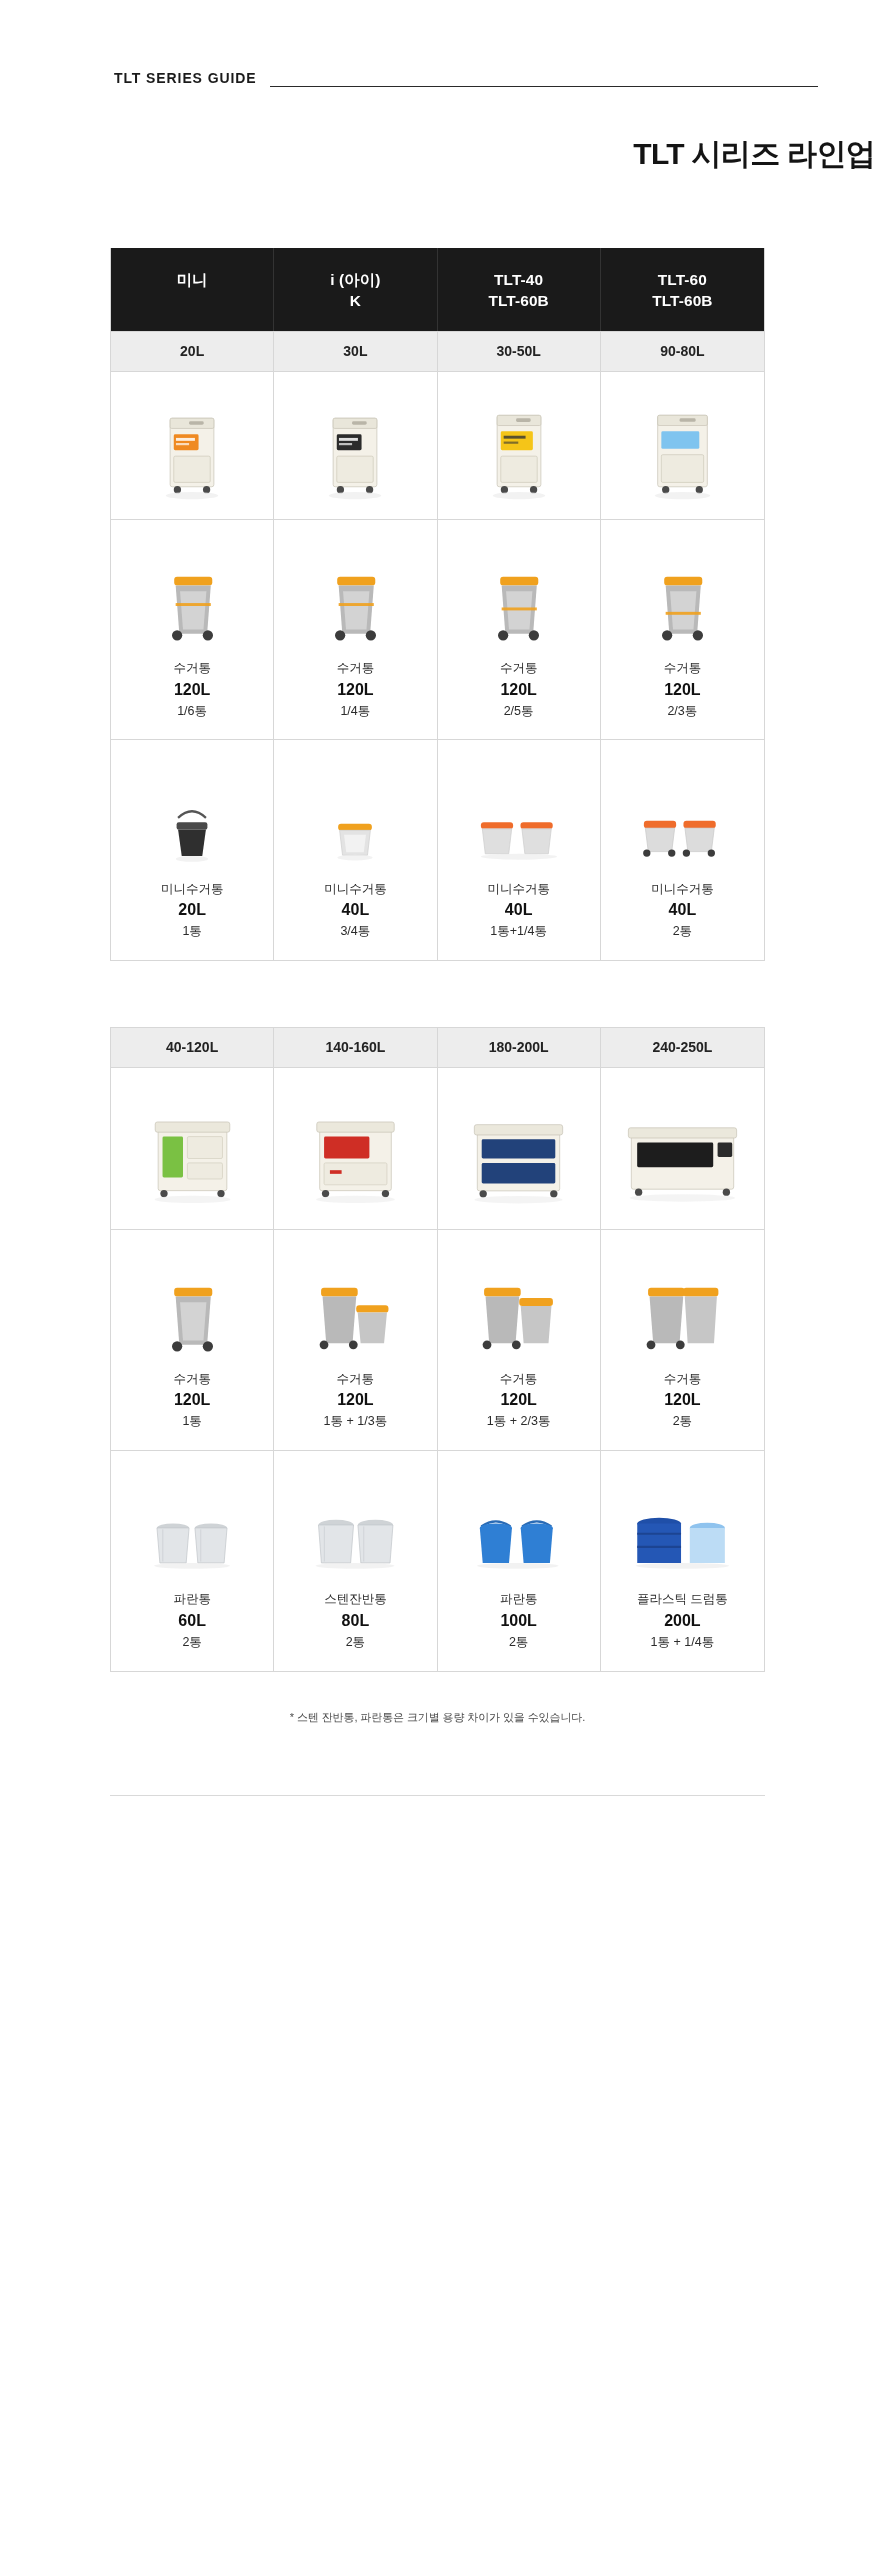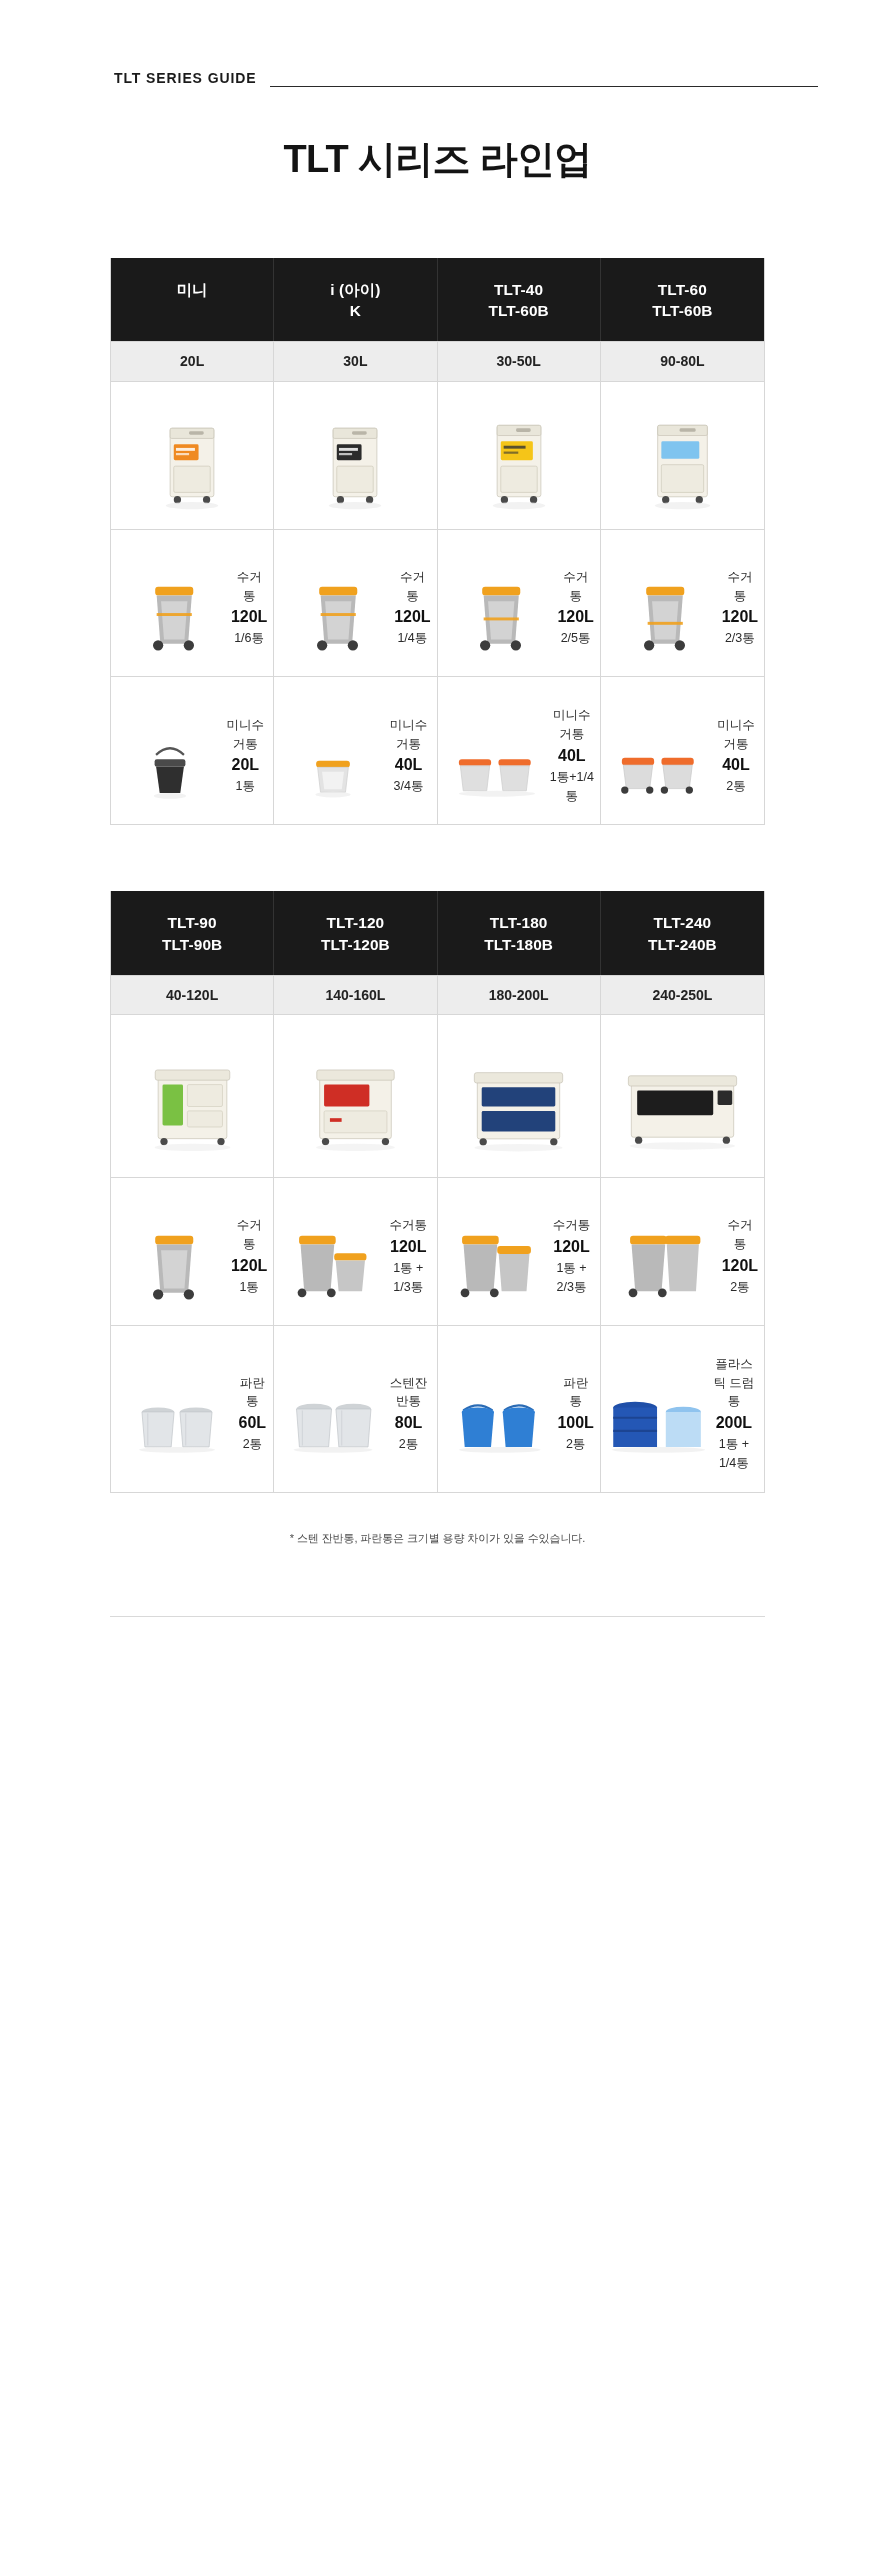--- a/index.html
+++ b/index.html
@@ -31,22 +31,22 @@
     padding-right: 13.2px;
   }
   .eyebrow-line {
     flex: 1;
     height: 0.7px;
     background: #2a2a2a;
     position: relative;
     top: 0.7px;
   }
   .main-title {
-    text-align: center;
-    font-size: 38px;
+    text-align: right;
+    font-size: 30px;
     font-weight: bold;
     letter-spacing: -0.7px;
     color: #141414;
     margin-top: 48px;
   }
 
   
   .table-block {
     width: 655px;
     margin: 0 auto;
@@ -94,21 +94,21 @@
     padding: 11px 2.9px 11.7px 2.9px;
     border-top: 0.7px solid #d7d7d7;
     border-bottom: 0.7px solid #d7d7d7;
   }
 
   
   .prod-row .cell {
     padding: 17.6px 5.9px 19px 5.9px;
     border-bottom: 0.7px solid #d7d7d7;
     display: flex;
-    flex-direction: row;
+    flex-direction: column;
     align-items: center;
     justify-content: flex-start;
   }
   .prod-row.last .cell { border-bottom: none; }
 
   .img-area {
     height: 110px;
     display: flex;
     align-items: flex-end;
     justify-content: center;
@@ -393,38 +393,20 @@
           <div class="cap-sub">미니수거통</div>
           <div class="cap-strong">40L</div>
           <div class="cap-sub">2통</div>
         </div>
       </div>
     </div>
   </div>
 
   <div class="table-block block-2">
 
-    <div class="row head-row">
-      <div class="cell">
-        <div class="head-line">TLT-90</div>
-        <div class="head-line sub">TLT-90B</div>
-      </div>
-      <div class="cell">
-        <div class="head-line">TLT-120</div>
-        <div class="head-line sub">TLT-120B</div>
-      </div>
-      <div class="cell">
-        <div class="head-line">TLT-180</div>
-        <div class="head-line sub">TLT-180B</div>
-      </div>
-      <div class="cell">
-        <div class="head-line">TLT-240</div>
-        <div class="head-line sub">TLT-240B</div>
-      </div>
-    </div>
 
     <div class="row cap-row">
       <div class="cell">40-120L</div>
       <div class="cell">140-160L</div>
       <div class="cell">180-200L</div>
       <div class="cell">240-250L</div>
     </div>
 
     <div class="row prod-row">
       <div class="cell">

